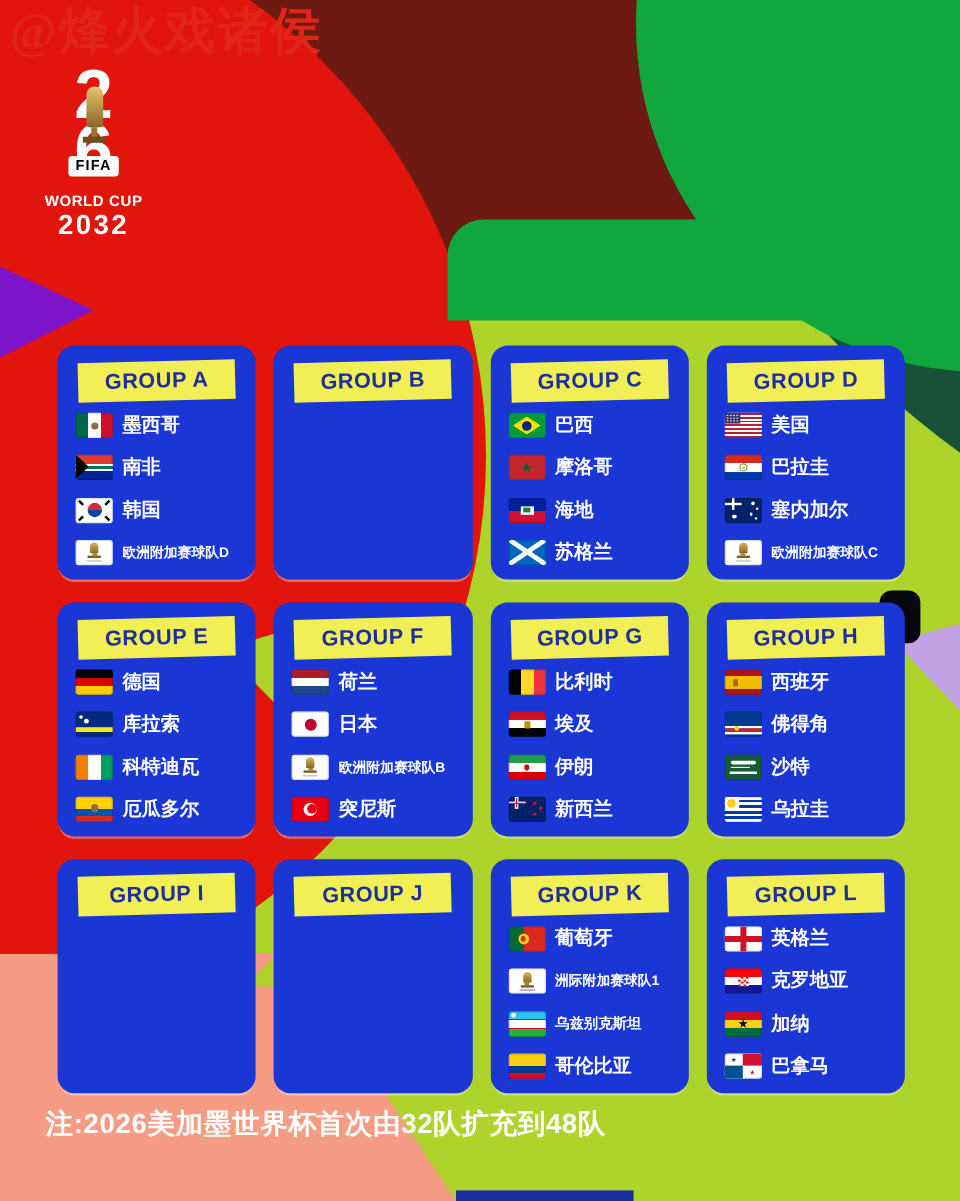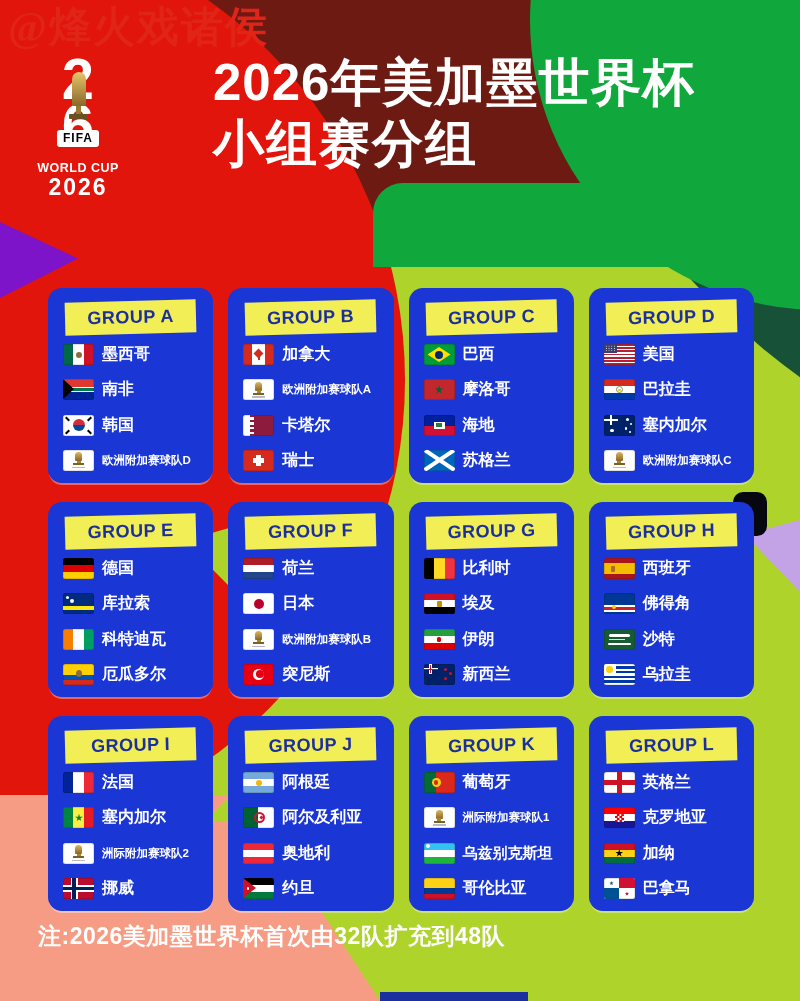--- a/index.html
+++ b/index.html
@@ -50,21 +50,21 @@
   .badge{width:calc(100% - 34px);height:33px;margin:13px auto 0;background:#f1ef55;
     transform:rotate(-1.5deg);display:flex;align-items:center;justify-content:center;}
   .badge-label{color:#1c2f9e;font-size:18px;font-weight:800;letter-spacing:.5px;}
   .teams{list-style:none;margin:0;padding:10px 6px 12px 15px;height:149px;
     display:flex;flex-direction:column;justify-content:space-between;}
   .team-row{display:flex;align-items:center;gap:8px;}
   .flag{position:relative;width:31px;height:21px;border-radius:2.5px;overflow:hidden;flex:0 0 31px;
     box-shadow:inset 0 0 0 1px rgba(0,0,0,.12);}
   .flag i{position:absolute;display:block;}
   .team-name{color:#fff;font-size:16px;font-weight:700;white-space:nowrap;}
-  .team-name.mid{font-size:15px;}
+  .team-name.mid{font-size:12px;}
   .team-name.small{font-size:11.5px;}
 
   
   .footer{position:absolute;left:38px;top:919px;z-index:4;color:#fff;font-size:23px;font-weight:700;line-height:1.5;letter-spacing:.5px;}
 </style>
 </head>
 <body>
 
 <div id="poster">
 
@@ -88,27 +88,23 @@
       <span>2</span>
       <span>6</span>
     </div>
     <div class="logo-trophy">
       <span class="cup"></span>
         <span class="stem"></span>
         <span class="base"></span>
     </div>
     <div class="logo-fifa">FIFA</div>
     <div class="logo-wc">WORLD CUP</div>
-    <div class="logo-year">2026</div>
+    <div class="logo-year">2032</div>
   </div>
 
-  <div class="title-block">
-    <div class="title-line1">2026年美加墨世界杯</div>
-    <div class="title-line2">小组赛分组</div>
-  </div>
 
   <div id="groups-grid">
       <section class="card">
         <div class="badge">
           <span class="badge-label">GROUP A</span>
         </div>
         <ul class="teams">
           <li class="team-row">
             <span class="flag" style="background: linear-gradient(90deg, rgb(0, 104, 71) 33%, rgb(255, 255, 255) 33%, rgb(255, 255, 255) 67%, rgb(206, 17, 38) 67%);">
               <i style="left:12.5px;top:7.5px;width:6px;height:6px;border-radius:50%;background:#8c6d3f"></i>
@@ -139,51 +135,20 @@
               <i style="left:9px;top:17px;width:13px;height:1.3px;background:#b9bac8"></i>
             </span>
             <span class="team-name small">欧洲附加赛球队D</span>
           </li>
         </ul>
       </section>
       <section class="card">
         <div class="badge">
           <span class="badge-label">GROUP B</span>
         </div>
-        <ul class="teams">
-          <li class="team-row">
-            <span class="flag" style="background: linear-gradient(90deg, rgb(213, 43, 30) 28%, rgb(255, 255, 255) 28%, rgb(255, 255, 255) 72%, rgb(213, 43, 30) 72%);">
-              <i style="left:12px;top:5.5px;width:7px;height:7px;background:#d52b1e;transform:rotate(45deg)"></i>
-              <i style="left:14.8px;top:12px;width:1.6px;height:4px;background:#d52b1e"></i>
-            </span>
-            <span class="team-name">加拿大</span>
-          </li>
-          <li class="team-row">
-            <span class="flag" style="background: rgb(255, 255, 255);">
-              <i style="left:12px;top:2.5px;width:7px;height:9px;background:linear-gradient(#dcb75f,#8a6526);border-radius:3.5px 3.5px 1px 1px"></i>
-              <i style="left:13.5px;top:11px;width:4px;height:2.5px;background:#a8852f"></i>
-              <i style="left:10px;top:13.5px;width:11px;height:2px;background:#7c6124"></i>
-              <i style="left:9px;top:17px;width:13px;height:1.3px;background:#b9bac8"></i>
-            </span>
-            <span class="team-name small">欧洲附加赛球队A</span>
-          </li>
-          <li class="team-row">
-            <span class="flag" style="background: linear-gradient(90deg, rgb(255, 255, 255) 30%, rgb(141, 27, 61) 30%);">
-              <i style="left:7px;top:0;width:4px;height:21px;background:repeating-linear-gradient(180deg,#8d1b3d 0 2.4px,#fff 2.4px 4.8px)"></i>
-            </span>
-            <span class="team-name">卡塔尔</span>
-          </li>
-          <li class="team-row">
-            <span class="flag" style="background: rgb(213, 43, 30);">
-              <i style="left:13px;top:5px;width:5px;height:11px;background:#fff"></i>
-              <i style="left:10px;top:8px;width:11px;height:5px;background:#fff"></i>
-            </span>
-            <span class="team-name">瑞士</span>
-          </li>
-        </ul>
       </section>
       <section class="card">
         <div class="badge">
           <span class="badge-label">GROUP C</span>
         </div>
         <ul class="teams">
           <li class="team-row">
             <span class="flag" style="background: rgb(0, 155, 58);">
               <i style="left:4px;top:3px;width:23px;height:15px;background:#fedf00;clip-path:polygon(50% 0,100% 50%,50% 100%,0 50%)"></i>
               <i style="left:11.5px;top:6.5px;width:8px;height:8px;border-radius:50%;background:#002776"></i>
@@ -386,101 +351,45 @@
               <i style="left:2.5px;top:2.5px;width:6.5px;height:6.5px;border-radius:50%;background:#fcd116"></i>
             </span>
             <span class="team-name">乌拉圭</span>
           </li>
         </ul>
       </section>
       <section class="card">
         <div class="badge">
           <span class="badge-label">GROUP I</span>
         </div>
-        <ul class="teams">
-          <li class="team-row">
-            <span class="flag" style="background: linear-gradient(90deg, rgb(0, 35, 149) 33%, rgb(255, 255, 255) 33%, rgb(255, 255, 255) 67%, rgb(237, 41, 57) 67%);"></span>
-            <span class="team-name">法国</span>
-          </li>
-          <li class="team-row">
-            <span class="flag" style="background: linear-gradient(90deg, rgb(0, 133, 63) 33%, rgb(253, 239, 66) 33%, rgb(253, 239, 66) 67%, rgb(227, 27, 35) 67%);">
-              <i style="left:12px;top:6.5px;width:8px;height:8px;background:#00853f;clip-path:polygon(50% 0,61% 35%,98% 35%,68% 57%,79% 91%,50% 70%,21% 91%,32% 57%,2% 35%,39% 35%)"></i>
-            </span>
-            <span class="team-name">塞内加尔</span>
+      </section>
+      <section class="card">
+        <div class="badge">
+          <span class="badge-label">GROUP J</span>
+        </div>
+      </section>
+      <section class="card">
+        <div class="badge">
+          <span class="badge-label">GROUP K</span>
+        </div>
+        <ul class="teams">
+          <li class="team-row">
+            <span class="flag" style="background: linear-gradient(90deg, rgb(4, 106, 56) 40%, rgb(218, 41, 28) 40%);">
+              <i style="left:8px;top:6px;width:9px;height:9px;border-radius:50%;background:#f7d117"></i>
+              <i style="left:10.2px;top:8.2px;width:4.6px;height:4.6px;border-radius:50%;background:#da291c"></i>
+            </span>
+            <span class="team-name">葡萄牙</span>
           </li>
           <li class="team-row">
             <span class="flag" style="background: rgb(255, 255, 255);">
               <i style="left:12px;top:2.5px;width:7px;height:9px;background:linear-gradient(#dcb75f,#8a6526);border-radius:3.5px 3.5px 1px 1px"></i>
               <i style="left:13.5px;top:11px;width:4px;height:2.5px;background:#a8852f"></i>
               <i style="left:10px;top:13.5px;width:11px;height:2px;background:#7c6124"></i>
               <i style="left:9px;top:17px;width:13px;height:1.3px;background:#b9bac8"></i>
             </span>
-            <span class="team-name small">洲际附加赛球队2</span>
-          </li>
-          <li class="team-row">
-            <span class="flag" style="background: rgb(186, 12, 47);">
-              <i style="left:7.5px;top:0;width:7px;height:21px;background:#fff"></i>
-              <i style="left:0;top:7px;width:31px;height:7px;background:#fff"></i>
-              <i style="left:9.3px;top:0;width:3.4px;height:21px;background:#00205b"></i>
-              <i style="left:0;top:8.8px;width:31px;height:3.4px;background:#00205b"></i>
-            </span>
-            <span class="team-name">挪威</span>
-          </li>
-        </ul>
-      </section>
-      <section class="card">
-        <div class="badge">
-          <span class="badge-label">GROUP J</span>
-        </div>
-        <ul class="teams">
-          <li class="team-row">
-            <span class="flag" style="background: linear-gradient(rgb(117, 170, 219) 33%, rgb(255, 255, 255) 33%, rgb(255, 255, 255) 67%, rgb(117, 170, 219) 67%);">
-              <i style="left:13px;top:7.5px;width:6px;height:6px;border-radius:50%;background:#f6b40e"></i>
-            </span>
-            <span class="team-name">阿根廷</span>
-          </li>
-          <li class="team-row">
-            <span class="flag" style="background: linear-gradient(90deg, rgb(0, 98, 51) 50%, rgb(255, 255, 255) 50%);">
-              <i style="left:10.5px;top:5px;width:11px;height:11px;border-radius:50%;border:2.2px solid #d21034"></i>
-              <i style="left:16.5px;top:9px;width:3px;height:3px;background:#d21034;transform:rotate(45deg)"></i>
-            </span>
-            <span class="team-name">阿尔及利亚</span>
-          </li>
-          <li class="team-row">
-            <span class="flag" style="background: linear-gradient(rgb(237, 41, 57) 33%, rgb(255, 255, 255) 33%, rgb(255, 255, 255) 67%, rgb(237, 41, 57) 67%);"></span>
-            <span class="team-name">奥地利</span>
-          </li>
-          <li class="team-row">
-            <span class="flag" style="background: linear-gradient(rgb(0, 0, 0) 33%, rgb(255, 255, 255) 33%, rgb(255, 255, 255) 67%, rgb(0, 122, 61) 67%);">
-              <i style="left:0;top:0;width:0;height:0;border-top:10.5px solid transparent;border-bottom:10.5px solid transparent;border-left:13px solid #ce1126"></i>
-              <i style="left:3.5px;top:9.3px;width:2.5px;height:2.5px;border-radius:50%;background:#fff"></i>
-            </span>
-            <span class="team-name">约旦</span>
-          </li>
-        </ul>
-      </section>
-      <section class="card">
-        <div class="badge">
-          <span class="badge-label">GROUP K</span>
-        </div>
-        <ul class="teams">
-          <li class="team-row">
-            <span class="flag" style="background: linear-gradient(90deg, rgb(4, 106, 56) 40%, rgb(218, 41, 28) 40%);">
-              <i style="left:8px;top:6px;width:9px;height:9px;border-radius:50%;background:#f7d117"></i>
-              <i style="left:10.2px;top:8.2px;width:4.6px;height:4.6px;border-radius:50%;background:#da291c"></i>
-            </span>
-            <span class="team-name">葡萄牙</span>
-          </li>
-          <li class="team-row">
-            <span class="flag" style="background: rgb(255, 255, 255);">
-              <i style="left:12px;top:2.5px;width:7px;height:9px;background:linear-gradient(#dcb75f,#8a6526);border-radius:3.5px 3.5px 1px 1px"></i>
-              <i style="left:13.5px;top:11px;width:4px;height:2.5px;background:#a8852f"></i>
-              <i style="left:10px;top:13.5px;width:11px;height:2px;background:#7c6124"></i>
-              <i style="left:9px;top:17px;width:13px;height:1.3px;background:#b9bac8"></i>
-            </span>
             <span class="team-name small">洲际附加赛球队1</span>
           </li>
           <li class="team-row">
             <span class="flag" style="background: linear-gradient(rgb(51, 193, 240) 31%, rgb(206, 17, 38) 31%, rgb(206, 17, 38) 35%, rgb(255, 255, 255) 35%, rgb(255, 255, 255) 65%, rgb(206, 17, 38) 65%, rgb(206, 17, 38) 69%, rgb(30, 181, 58) 69%);">
               <i style="left:2.5px;top:1.5px;width:4px;height:4px;border-radius:50%;background:#fff"></i>
             </span>
             <span class="team-name mid">乌兹别克斯坦</span>
           </li>
           <li class="team-row">
             <span class="flag" style="background: linear-gradient(rgb(252, 209, 22) 50%, rgb(0, 56, 147) 50%, rgb(0, 56, 147) 75%, rgb(206, 17, 38) 75%);"></span>

